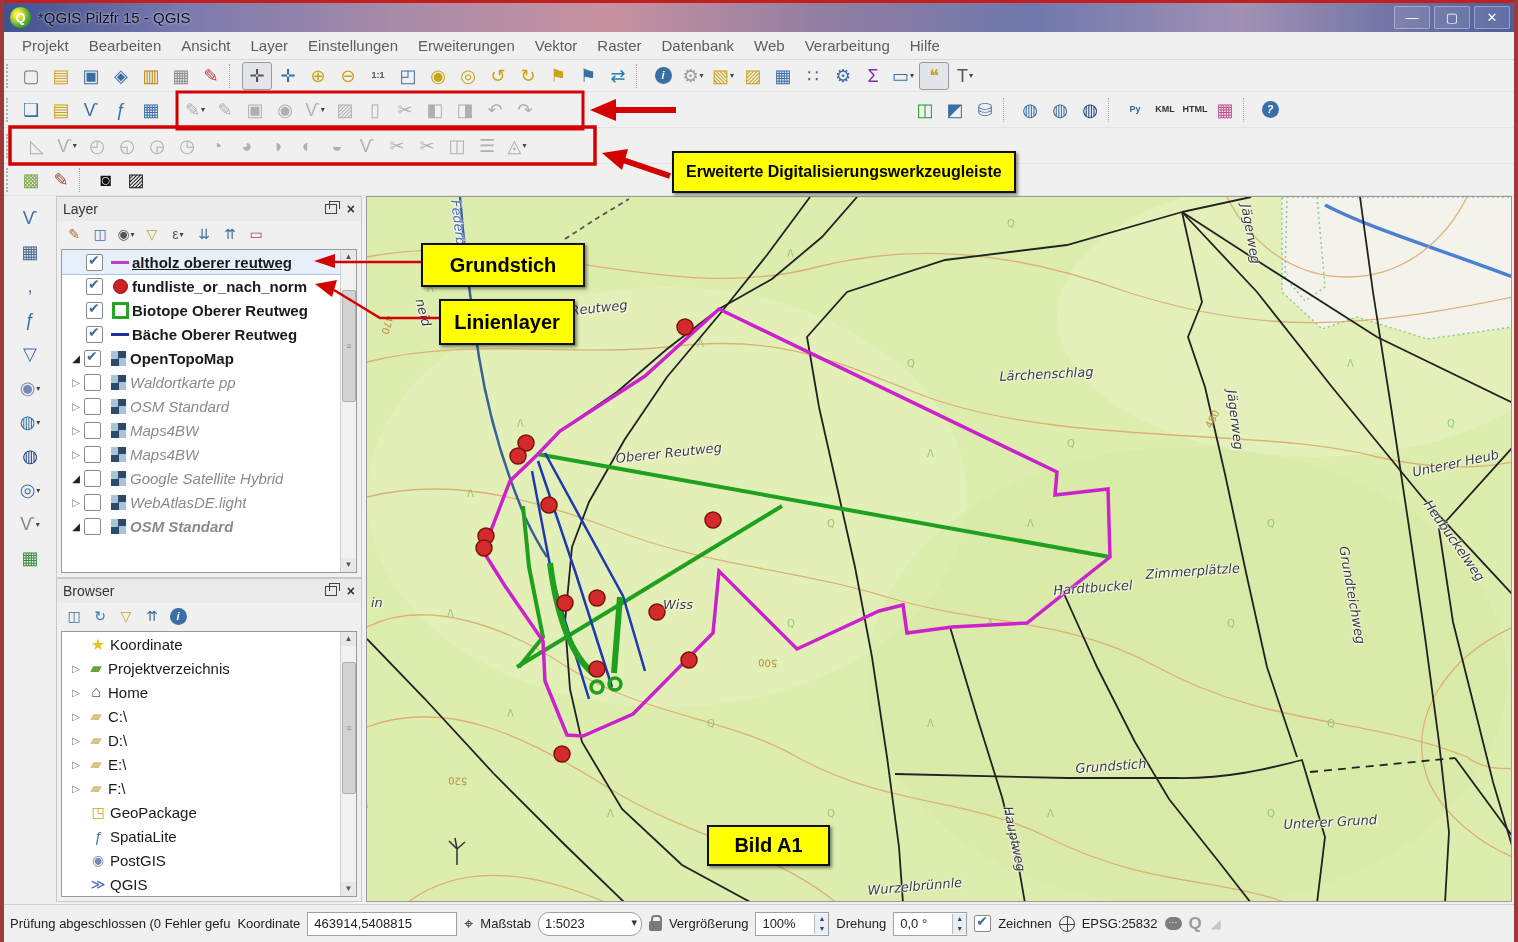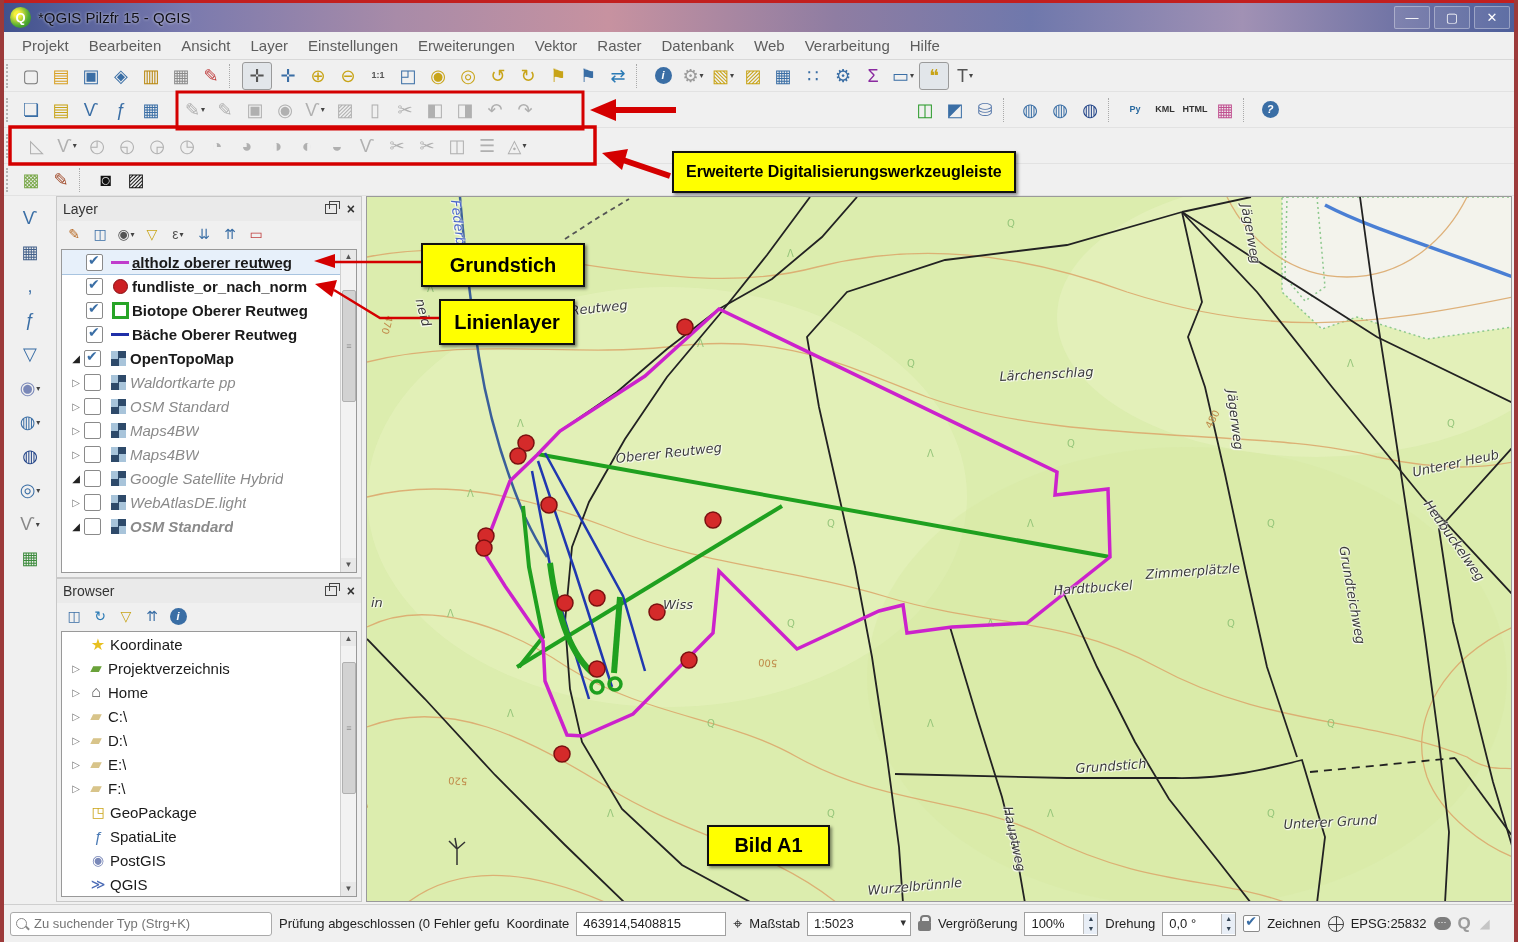--- a/index.html
+++ b/index.html
@@ -92,21 +92,21 @@
   .ylabel{position:absolute;background:#ffff00;border:2px solid #111;color:#000;font-weight:bold;
     display:flex;align-items:center;justify-content:center;z-index:45;box-shadow:2px 2px 3px rgba(0,0,0,.45);}
   
   #statusbar{position:absolute;left:0;bottom:0;width:100%;height:38px;background:#f0f0f0;border-top:1px solid #cfcfcf;
     display:flex;align-items:center;gap:7px;padding:0 6px;box-sizing:border-box;font-size:13px;color:#222;z-index:50;}
   #search-box{width:262px;height:24px;border:1px solid #aaa;border-radius:3px;background:#fff;display:flex;align-items:center;padding:0 5px;gap:5px;box-sizing:border-box;}
   #search-box input{border:none;outline:none;font-size:13px;width:100%;font-family:"Liberation Sans",sans-serif;color:#333;background:transparent;}
   .mag{width:9px;height:9px;border:1.5px solid #888;border-radius:50%;position:relative;flex:none;}
   .mag::after{content:"";position:absolute;left:8px;top:8px;width:5px;height:1.5px;background:#888;transform:rotate(45deg);}
   .sfield{height:24px;background:#fff;border:1px solid #a0a0a0;display:flex;align-items:center;padding:0 6px;box-sizing:border-box;}
-  .scombo{position:relative;padding-right:9px;}
+  .scombo{position:relative;padding-right:9px;border-radius:11px;}
   .scombo::after{content:"▾";position:absolute;right:4px;top:3px;font-size:11px;color:#333;}
   .spin{display:flex;align-items:center;height:24px;border:1px solid #a0a0a0;background:#fff;box-sizing:border-box;}
   .spin .val{padding:0 6px;min-width:46px;}
   .spin .arrows{display:flex;flex-direction:column;border-left:1px solid #bbb;}
   .spin .arrows span{font-size:7px;line-height:10px;padding:0 3px;color:#345;background:#e8eef6;}
   .lock{width:13px;height:10px;background:#7a7a7a;border-radius:2px;position:relative;margin-top:5px;flex:none;}
   .lock::before{content:"";position:absolute;top:-6px;left:2px;width:7px;height:5px;border:2px solid #7a7a7a;border-bottom:none;border-radius:4px 4px 0 0;}
   .globe-ic{width:14px;height:14px;border:1.5px solid #444;border-radius:50%;position:relative;flex:none;}
   .globe-ic::before{content:"";position:absolute;left:50%;top:0;bottom:0;width:1.2px;background:#444;}
   .globe-ic::after{content:"";position:absolute;top:50%;left:0;right:0;height:1.2px;background:#444;}
@@ -858,24 +858,20 @@
       <polygon points="311,284 333,280 328,297"></polygon>
     </g>
   </svg>
 
   <div class="ylabel" style="left:668px;top:151px;height:42px;padding:12px 12px;font-size:16px;box-sizing:border-box;">Erweiterte Digitalisierungswerkzeugleiste</div>
   <div class="ylabel" style="left:417px;top:243px;width:160px;height:40px;font-size:20px;">Grundstich</div>
   <div class="ylabel" style="left:435px;top:299px;width:132px;height:42px;font-size:20px;">Linienlayer</div>
   <div class="ylabel" style="left:703px;top:825px;width:119px;height:37px;font-size:20px;">Bild A1</div>
 
   <div id="statusbar">
-    <div id="search-box">
-      <span class="mag"></span>
-      <input placeholder="Zu suchender Typ (Strg+K)" style="">
-    </div>
     <span class="slabel">Prüfung abgeschlossen (0 Fehler gefu</span>
     <span class="slabel">Koordinate</span>
     <div class="sfield" style="width:150px;">
       <span>463914,5408815</span>
     </div>
     <span style="font-size:16px;color:#333;">⌖</span>
     <span class="slabel">Maßstab</span>
     <div class="sfield scombo" style="width:104px;">
       <span>1:5023</span>
     </div>

